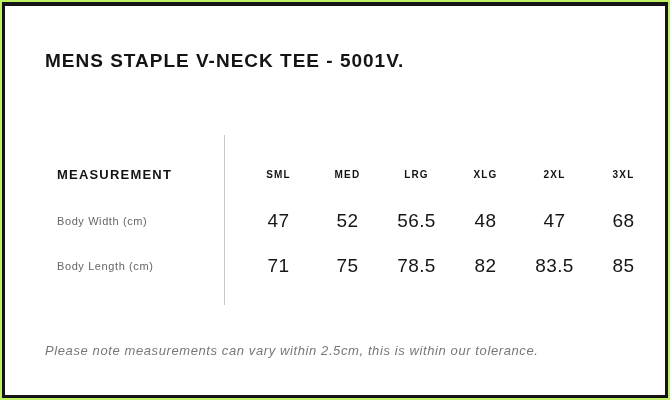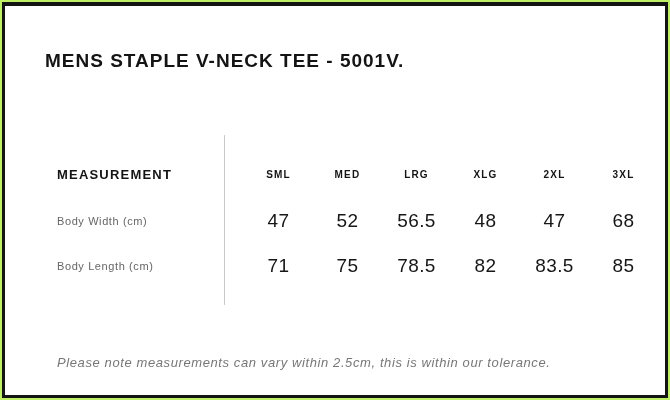--- a/index.html
+++ b/index.html
@@ -81,21 +81,21 @@
     font-size: 19px;
     font-weight: normal;
     letter-spacing: 0.4px;
     color: #161616;
     text-align: center;
   }
   .note {
     position: absolute;
     left: 40px;
     top: 337px;
-    margin: 12px;
+    margin: 0;
     font-size: 13px;
     font-style: italic;
     letter-spacing: 0.6px;
     color: #777777;
     white-space: nowrap;
   }
 </style>
 </head>
 <body>
 

